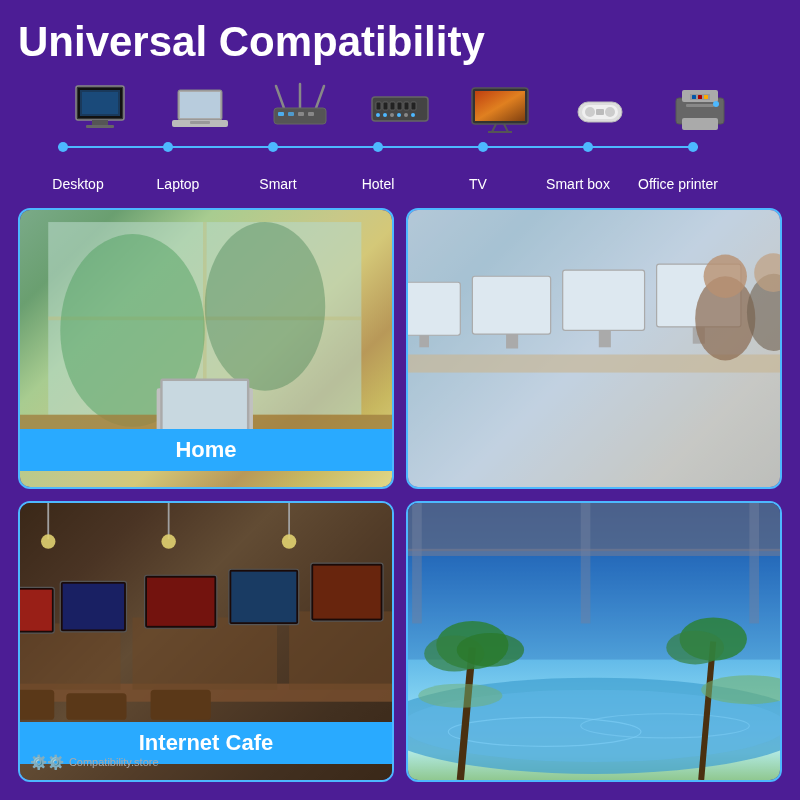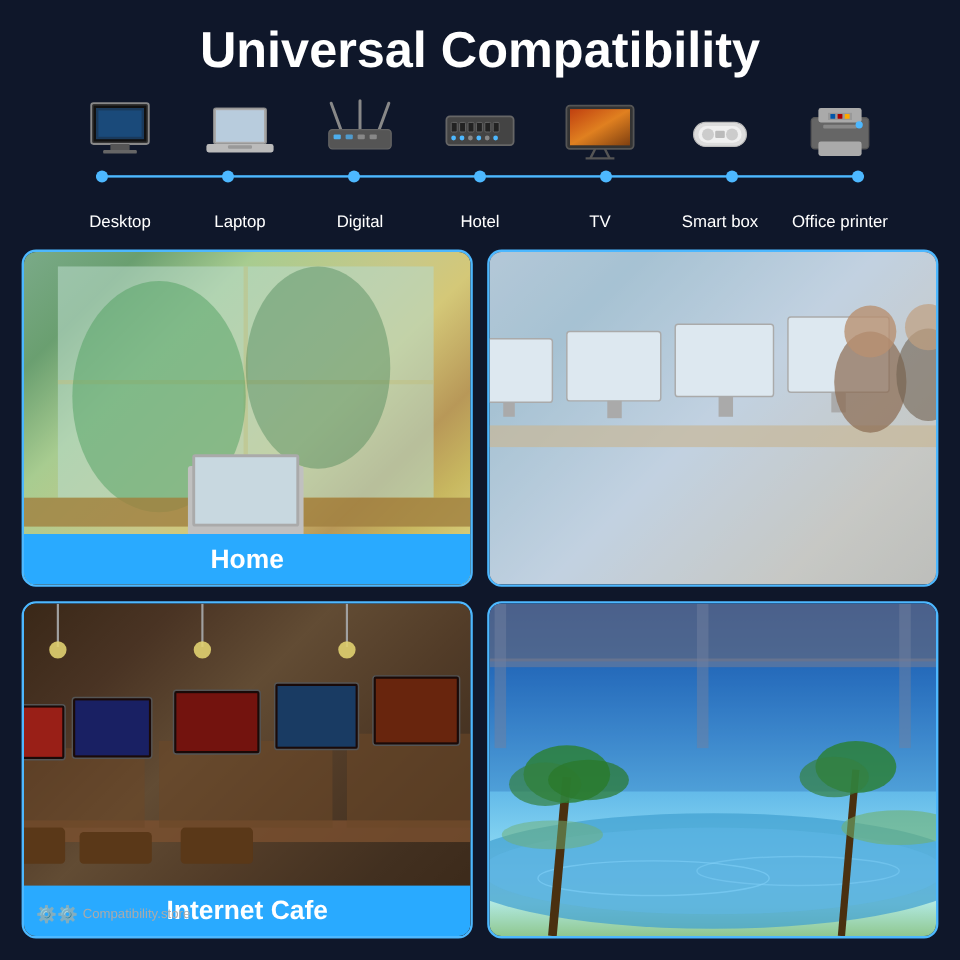--- a/index.html
+++ b/index.html
@@ -8,24 +8,24 @@
       width: 800px;
       height: 800px;
       background: #2a2a2a;
       font-family: Arial, sans-serif;
       overflow: hidden;
     }
 
     .container {
       width: 800px;
       height: 800px;
-      background: #0f172a;
+      background: #4c1d95;
       display: flex;
       flex-direction: column;
-      align-items: center;
+      align-items: flex-start;
       padding: 18px 18px 18px 18px;
     }
 
     .main-title {
       color: white;
       font-size: 42px;
       font-weight: bold;
       margin-bottom: 16px;
       text-align: center;
     }
@@ -125,21 +125,21 @@
 
     .grid-card {
       border-radius: 12px;
       overflow: hidden;
       position: relative;
       border: 2px solid #4db8ff;
     }
 
     .card-label-bar {
       position: absolute;
-      bottom: 0;
+      bottom: 16px;
       left: 0;
       right: 0;
       background: #29aaff;
       padding: 8px 12px;
       display: flex;
       align-items: center;
       justify-content: center;
     }
 
     .card-label {
@@ -303,21 +303,21 @@
       <div class="timeline-dot"></div>
       <div class="timeline-dot"></div>
       <div class="timeline-dot"></div>
       <div class="timeline-dot"></div>
     </div>
   </div>
 
   <div class="device-labels-row">
     <div class="device-label">Desktop</div>
     <div class="device-label">Laptop</div>
-    <div class="device-label">Digital</div>
+    <div class="device-label">Smart</div>
     <div class="device-label">Hotel</div>
     <div class="device-label">TV</div>
     <div class="device-label">Smart box</div>
     <div class="device-label">Office printer</div>
   </div>
 
   <div class="grid-area">
 
     <div class="grid-card">
       <div style="width:100%;height:100%;background:linear-gradient(135deg,#7aaa88 0%,#6a9f70 15%,#a8cc90 30%,#c8c888 50%,#d4c878 60%,#b89858 75%,#c8b860 85%,#e0d888 100%);position:relative;">

